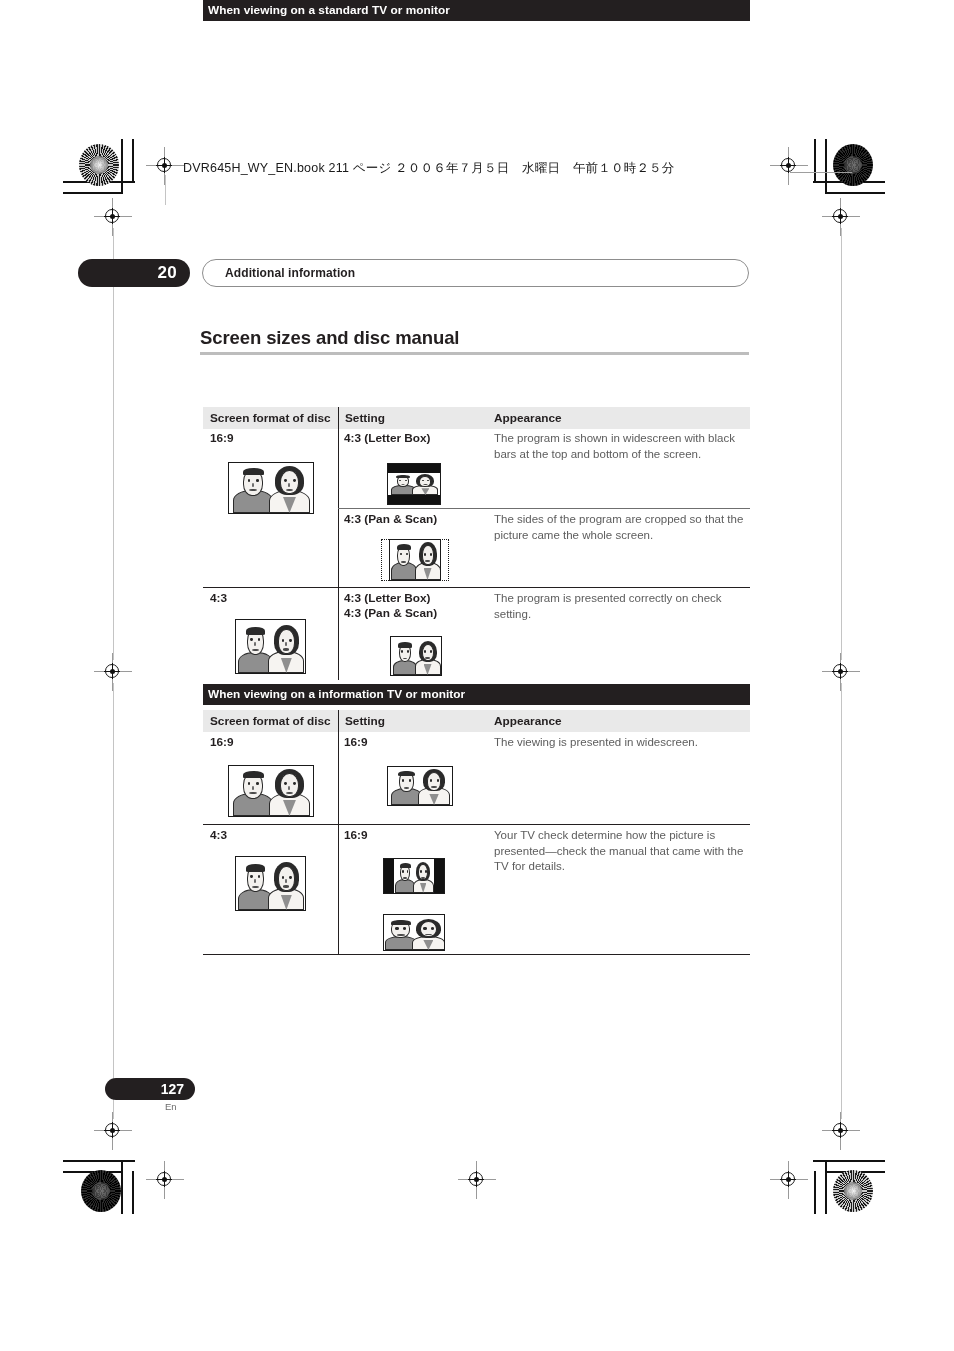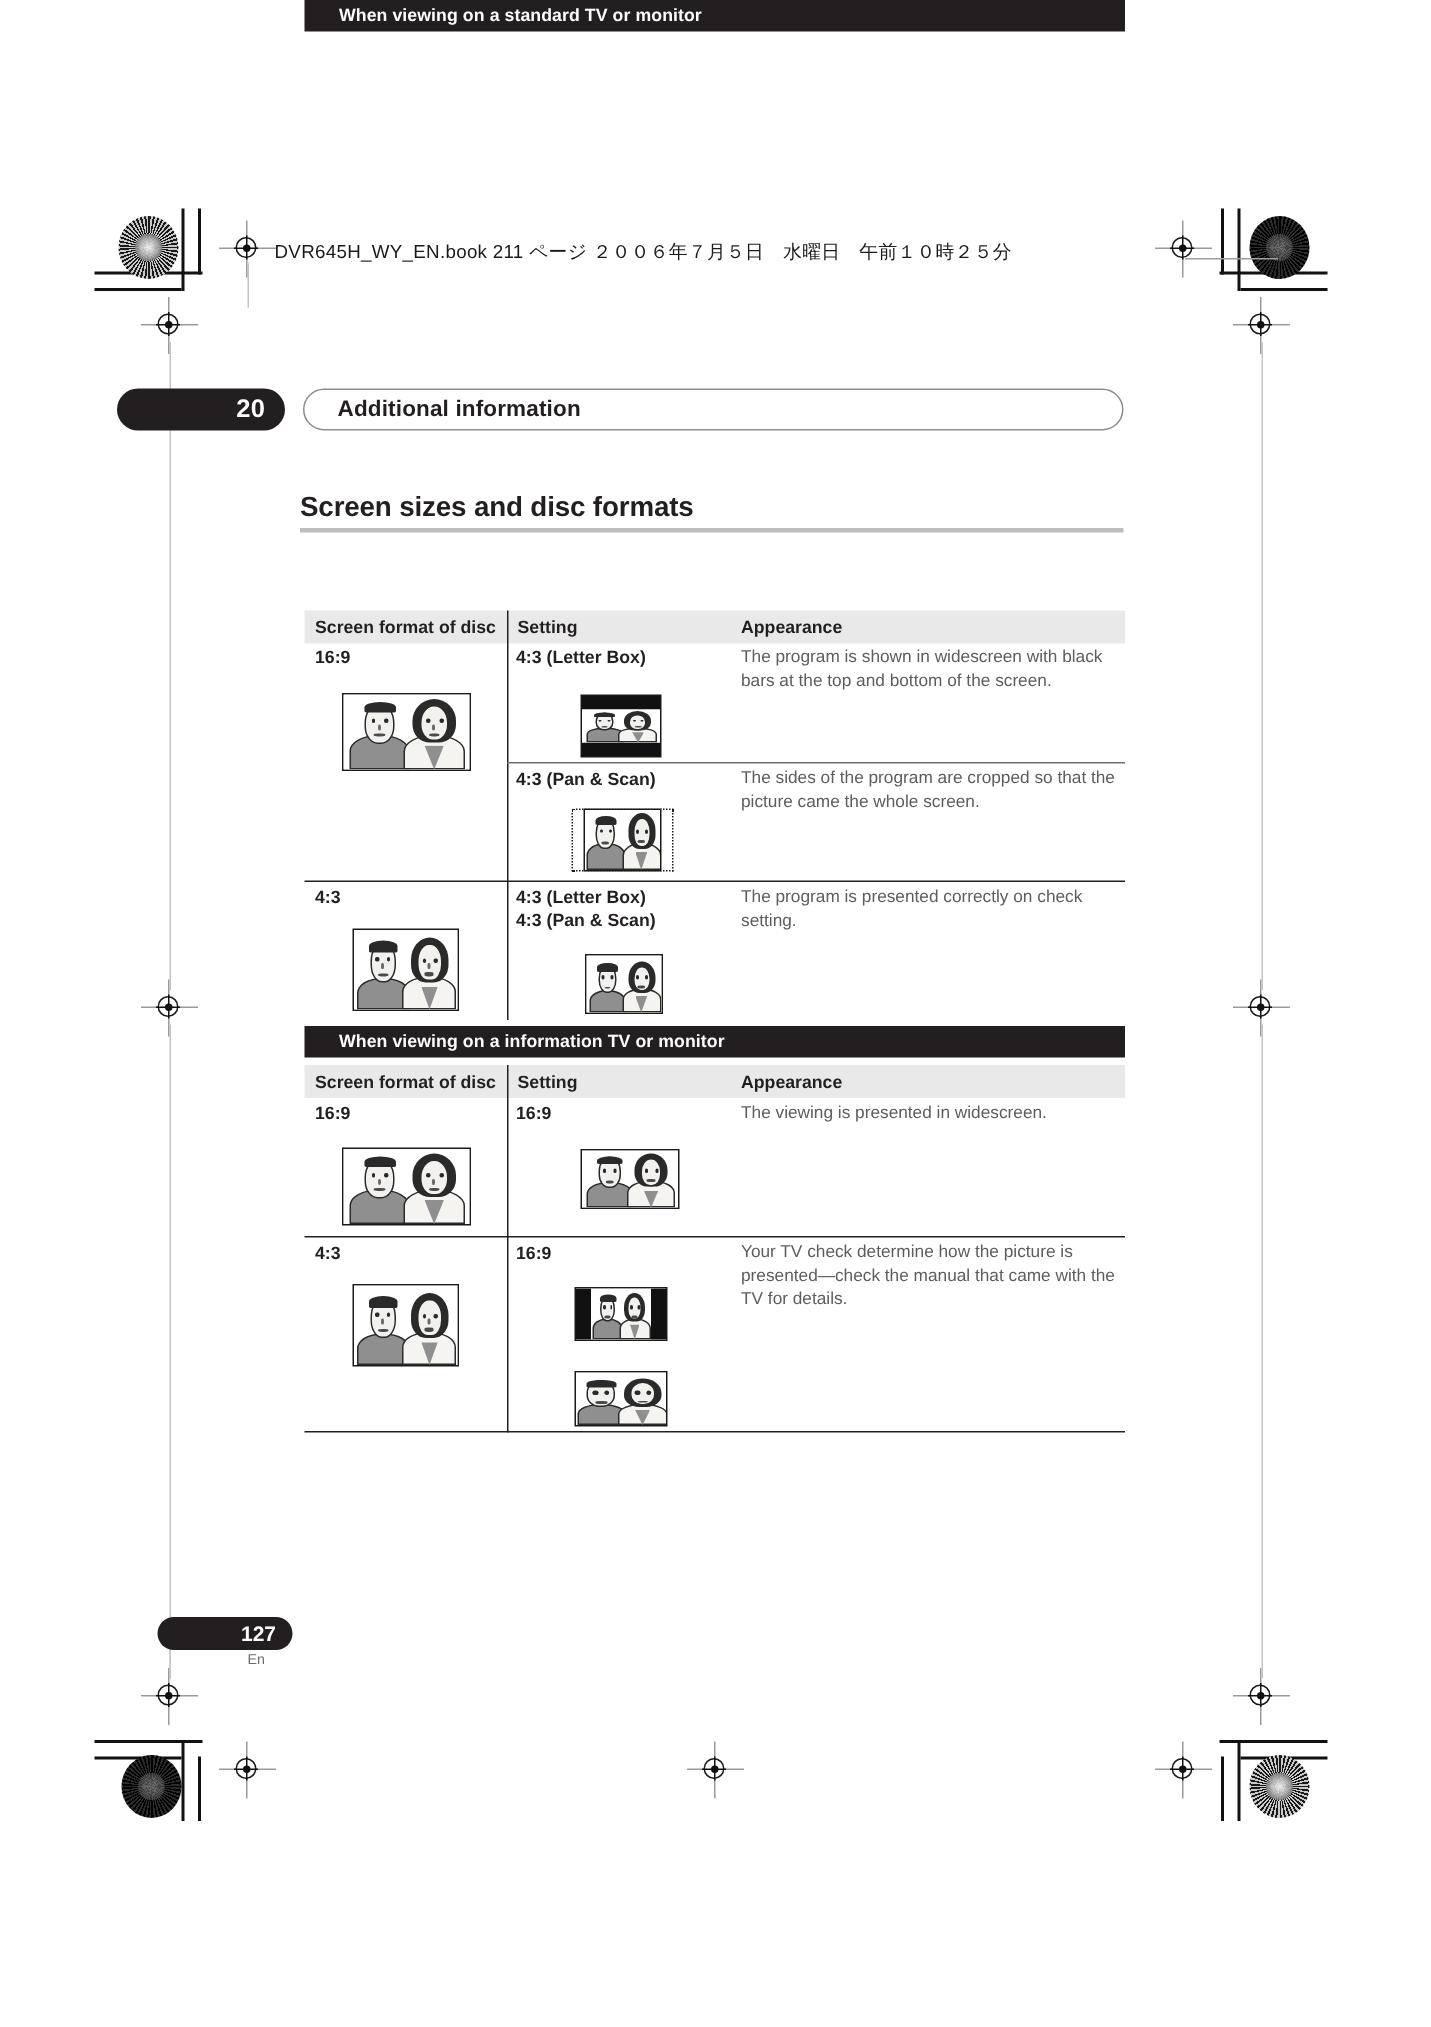--- a/index.html
+++ b/index.html
@@ -138,21 +138,21 @@
     width: 547px; height: 28px;
     border: 1.5px solid #8d8d8d;
     border-radius: 14px;
     box-sizing: border-box;
     background: #fff;
   }
   .chapter-title-pill span {
     position: absolute;
     left: 22px; top: 0;
     line-height: 26px;
-    font-size: 15px;
+    font-size: 12px;
     font-weight: bold;
     color: #231f20;
     letter-spacing: .1px;
   }
 
   
   .section-heading {
     position: absolute;
     left: 200px;
     top: 327px;
@@ -172,21 +172,21 @@
   .band {
     position: absolute;
     left: 203px;
     width: 547px;
     height: 21px;
     background: #231f20;
     color: #ffffff;
     font-size: 11.8px;
     font-weight: bold;
     line-height: 21px;
-    padding-left: 23px;
+    padding-left: 5px;
     box-sizing: border-box;
     letter-spacing: .05px;
   }
   .colhead {
     position: absolute;
     left: 203px;
     width: 547px;
     height: 22px;
     background: #e9e9e9;
   }
@@ -476,21 +476,21 @@
 
 <div class="fileinfo">DVR645H_WY_EN.book  211 ページ  ２００６年７月５日　水曜日　午前１０時２５分</div>
 
 <div class="chapter-row">
   <div class="chapter-num">20</div>
   <div class="chapter-title-pill">
     <span>Additional information</span>
   </div>
 </div>
 
-<div class="section-heading">Screen sizes and disc formats</div>
+<div class="section-heading">Screen sizes and disc manual</div>
 <div class="section-rule"></div>
 
 <div class="band">When viewing on a standard TV or monitor</div>
 <div class="colhead" style="top:407px;">
   <div class="ch" style="left:7px;">Screen format of disc</div>
   <div class="ch" style="left:142px;">Setting</div>
   <div class="ch" style="left:291px;">Appearance</div>
 </div>
 
 <div class="vdiv" style="left:338px;top:407px;height:273px;"></div>

